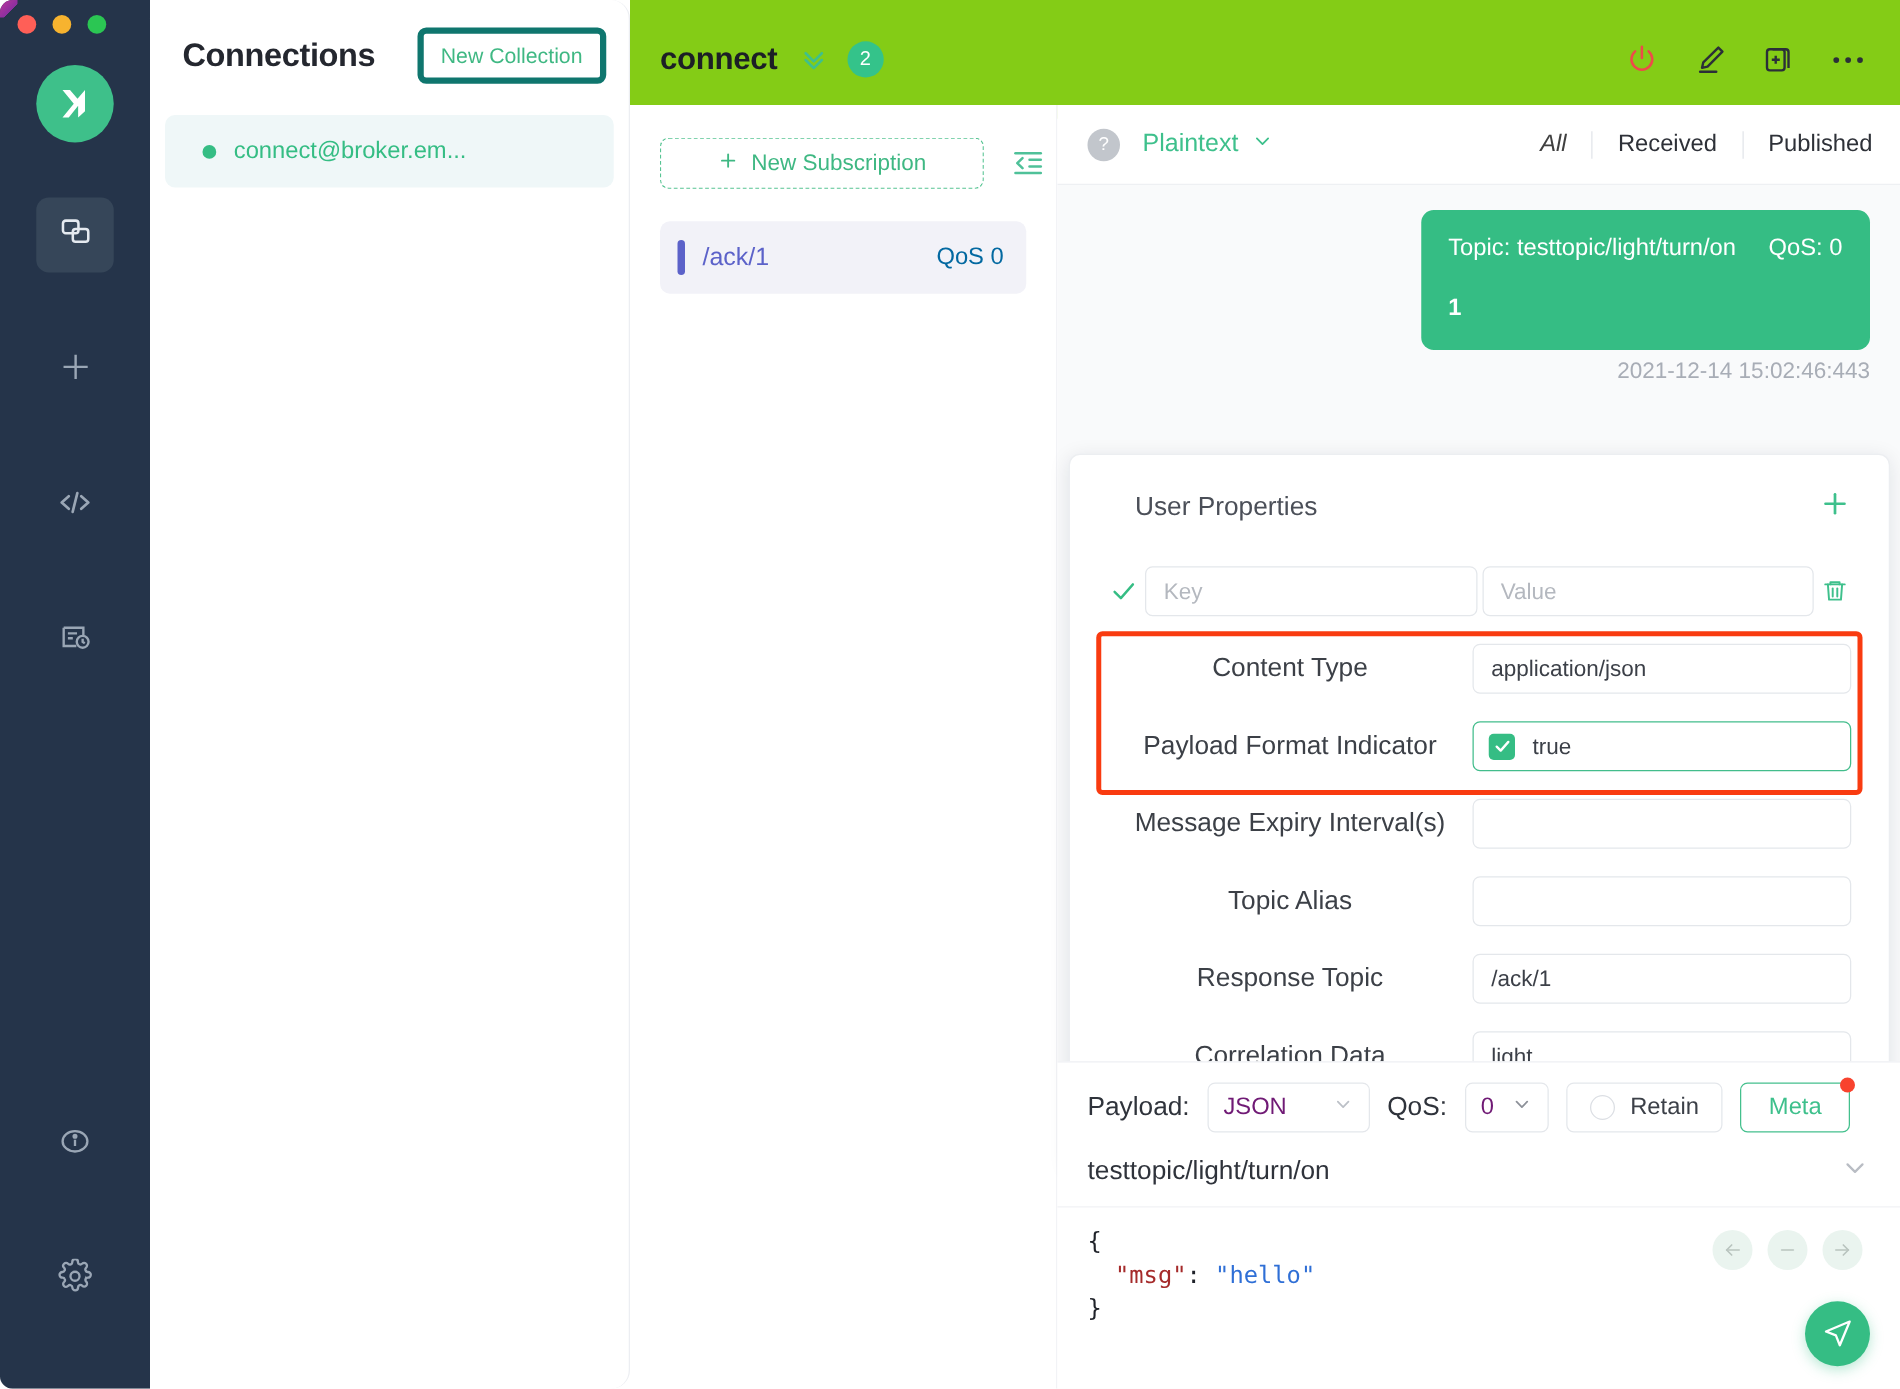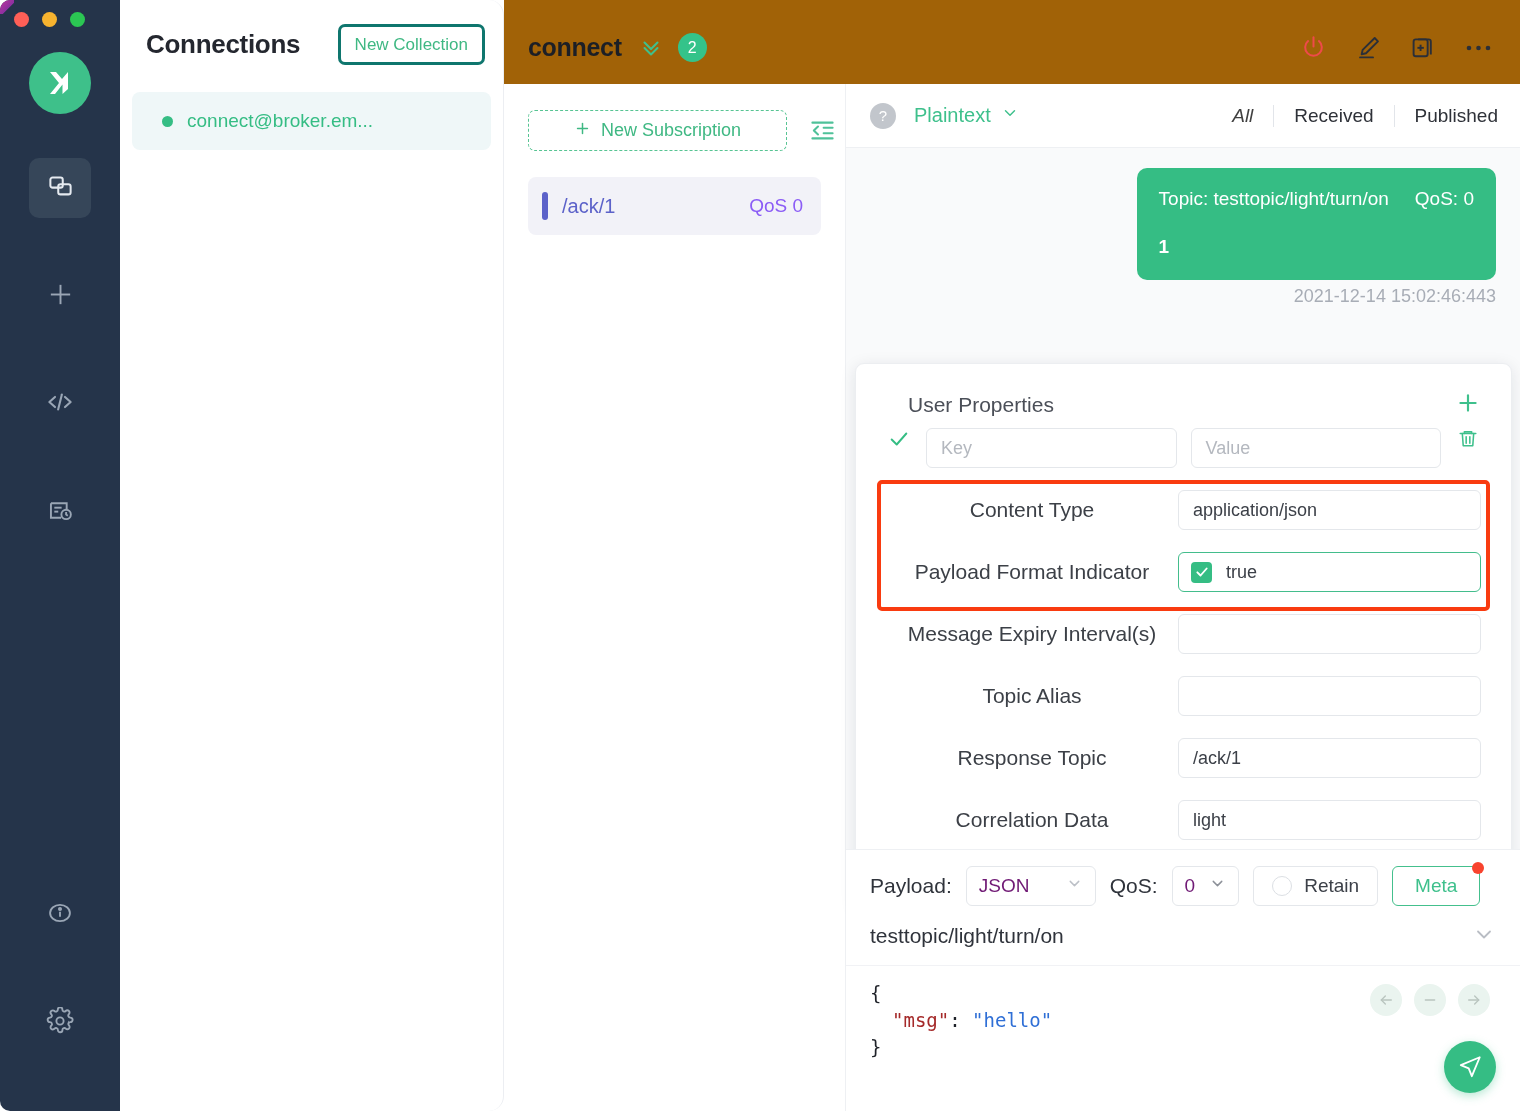--- a/index.html
+++ b/index.html
@@ -56,37 +56,37 @@
   .conn-panel {
     position:absolute; left:120px; top:0; width: 384px; height: 1111px;
     background: #ffffff; border-right: 1px solid #eceef2; border-radius: 15px;
   }
   .conn-head {
     display:flex; align-items:center; justify-content:space-between;
     padding: 0 18px 0 26px; height: 88px;
   }
   .conn-title { font-size: 26px; font-weight: 700; color: #24272f; letter-spacing: -0.3px; }
   .new-collection {
-    border: 3px solid #0f766e; color: #3fb883; background: #fff;
+    border: 5px solid #0f766e; color: #3fb883; background: #fff;
     border-radius: 7px; padding: 9px 14px; font-size: 17px; line-height:1;
   }
   .conn-item {
     margin: 4px 12px 0 12px; height: 58px; border-radius: 8px;
     background: #eff7f8; display:flex; align-items:center; padding-left: 30px;
   }
   .conn-dot { width: 11px; height: 11px; border-radius: 50%; background:#35bd84; margin-right: 14px; }
   .conn-name { font-size: 19px; color: #35bd84; font-weight: 500; }
 
   
   .main { position:absolute; left: 504px; top:0; right:0; bottom:0; background:#fff; }
 
   .main-head {
     height: 96px; display:flex; align-items:center;
     padding: 0 28px 0 24px; border-bottom: 1px solid #eef0f3;
-    background:#a16207;
+    background:#84cc16;
   }
   .main-title { font-size: 25px; font-weight: 700; color:#1c1f26; letter-spacing:-0.3px; }
   .chev-dbl { margin-left: 16px; color:#3fc08c; display:flex; align-items:center;}
   .badge-count {
     margin-left: 14px; min-width: 29px; height: 29px; padding: 0 8px;
     border-radius: 15px; background:#34c38a; color:#fff;
     font-size: 16px; display:flex; align-items:center; justify-content:center;
   }
   .head-spacer { flex: 1; }
   .head-icons { display:flex; align-items:center; gap: 28px; }
@@ -106,21 +106,21 @@
     display:flex; align-items:center; justify-content:center; gap: 10px;
     background:#fff;
   }
   .collapse-ico { width: 46px; display:flex; align-items:center; justify-content:center; color:#4fc199; }
   .sub-item {
     margin: 26px 24px 0 24px; height: 58px; border-radius: 8px;
     background: #f2f2f8; display:flex; align-items:center; padding: 0 18px 0 14px;
   }
   .sub-bar { width: 6px; height: 28px; border-radius: 3px; background:#5c62c9; margin-right: 14px; }
   .sub-topic { font-size: 20px; color:#5c62c9; flex:1; }
-  .sub-qos { font-size: 19px; color:#8b5cf6; }
+  .sub-qos { font-size: 19px; color:#0369a1; }
 
   
   .msgs { position:absolute; left: 342px; top: 84px; right:0; bottom:0; background:#fff; }
   .msgs-bar {
     height: 64px; display:flex; align-items:center; padding: 0 18px 0 24px;
     border-bottom: 1px solid #eef0f3; background:#fff;
   }
   .help-ico {
     width: 26px; height: 26px; border-radius:50%; background:#c2c6cc; color:#fff;
     font-size: 15px; display:flex; align-items:center; justify-content:center; margin-right: 18px;
@@ -145,21 +145,21 @@
   
   .meta-pop {
     position:absolute; left: 9px; top: 215px; right: 8px;
     background:#fff; border:1px solid #eceef1; border-radius: 9px;
     box-shadow: 0 3px 16px rgba(20,30,45,.10);
     padding: 26px 30px 18px 30px;
   }
   .meta-title-row { display:flex; align-items:center; justify-content:space-between; }
   .meta-title { font-size: 21px; color:#4b4f58;margin-left:22px; }
   .plus-green { color:#3ec08c; }
-  .kv-row { display:flex; align-items:flex-start; gap: 14px; margin-top: 8px; }
+  .kv-row { display:flex; align-items:center; gap: 4px; margin-top: 32px; }
   .check-green { color:#35bd84; width: 26px; display:flex; justify-content:center;}
   .inp {
     height: 40px; border:1px solid #e4e7eb; border-radius: 6px;
     display:flex; align-items:center; padding: 0 14px; font-size: 18px; color:#3c4048;
     background:#fff;
   }
   .inp.ph { color:#b4b8bf; }
   .kv-row .inp { flex:1; }
   .trash { color:#3ec08c; width: 26px; display:flex; justify-content:center;}
 

